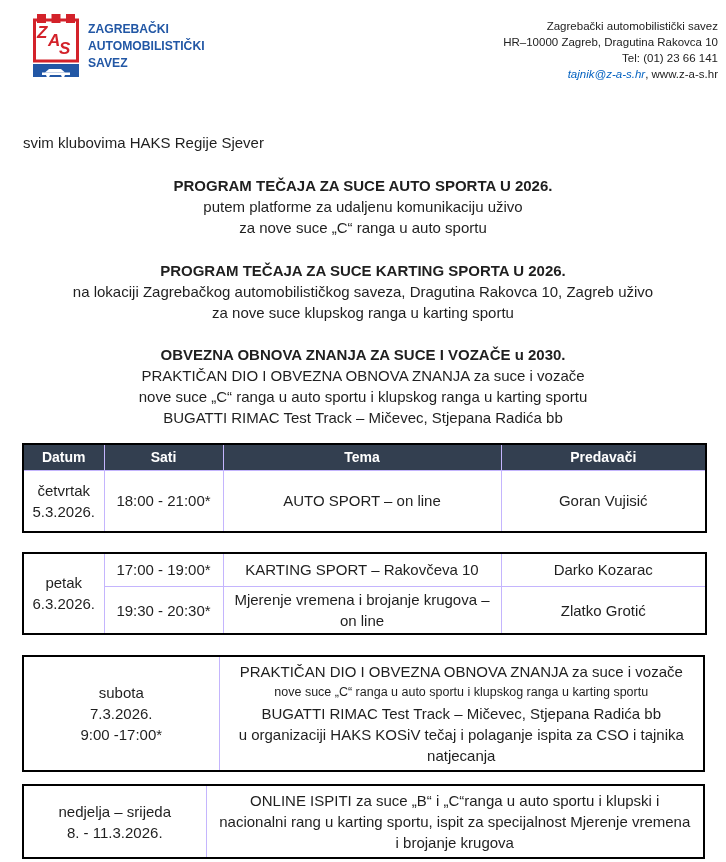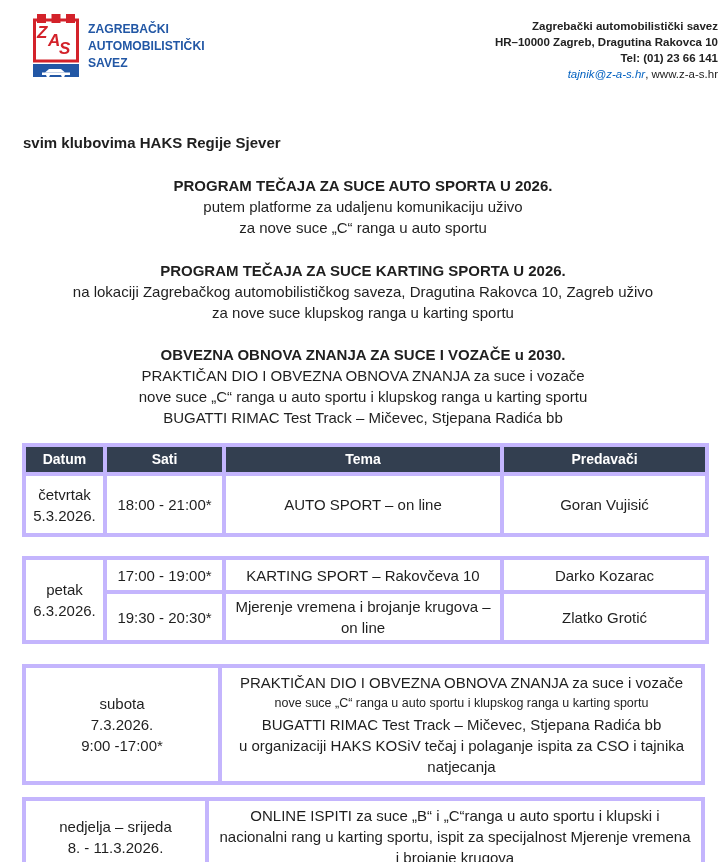--- a/index.html
+++ b/index.html
@@ -32,44 +32,44 @@
     transform-origin: left top;
     white-space: nowrap;
   }
   .contact {
     text-align: right;
     font-size: 11.5px;
     line-height: 16px;
     color: #222;
     padding-top: 4px;
   }
-  .contact .b { font-weight: bold; }
+  .contact .b { font-weight: normal; }
   .contact a { color: #0563C1; text-decoration: none; font-style: italic; }
   
   .salutation {
     margin: 38px 0 0 23px;
-    font-weight: bold;
+    font-weight: normal;
     font-size: 15px;
   }
   .section { text-align: center; font-size: 15px; line-height: 21px; }
   .section .title { font-weight: bold; }
   .sec1 { margin-top: 24px; }
   .sec2 { margin-top: 22px; }
   .sec3 { margin-top: 21px; }
   
   table {
     border-collapse: collapse;
     width: 683px;
     margin-left: 22px;
     table-layout: fixed;
     border: 2px solid #000;
     font-size: 15px;
   }
   th, td {
-    border: 4px solid #c4b5fd;
+    border: 1px solid #c4b5fd;
     text-align: center;
     vertical-align: middle;
     padding: 2px 6px;
     line-height: 21px;
   }
   th {
     background: #333F50;
     color: #ffffff;
     font-size: 14px;
     font-weight: bold;

